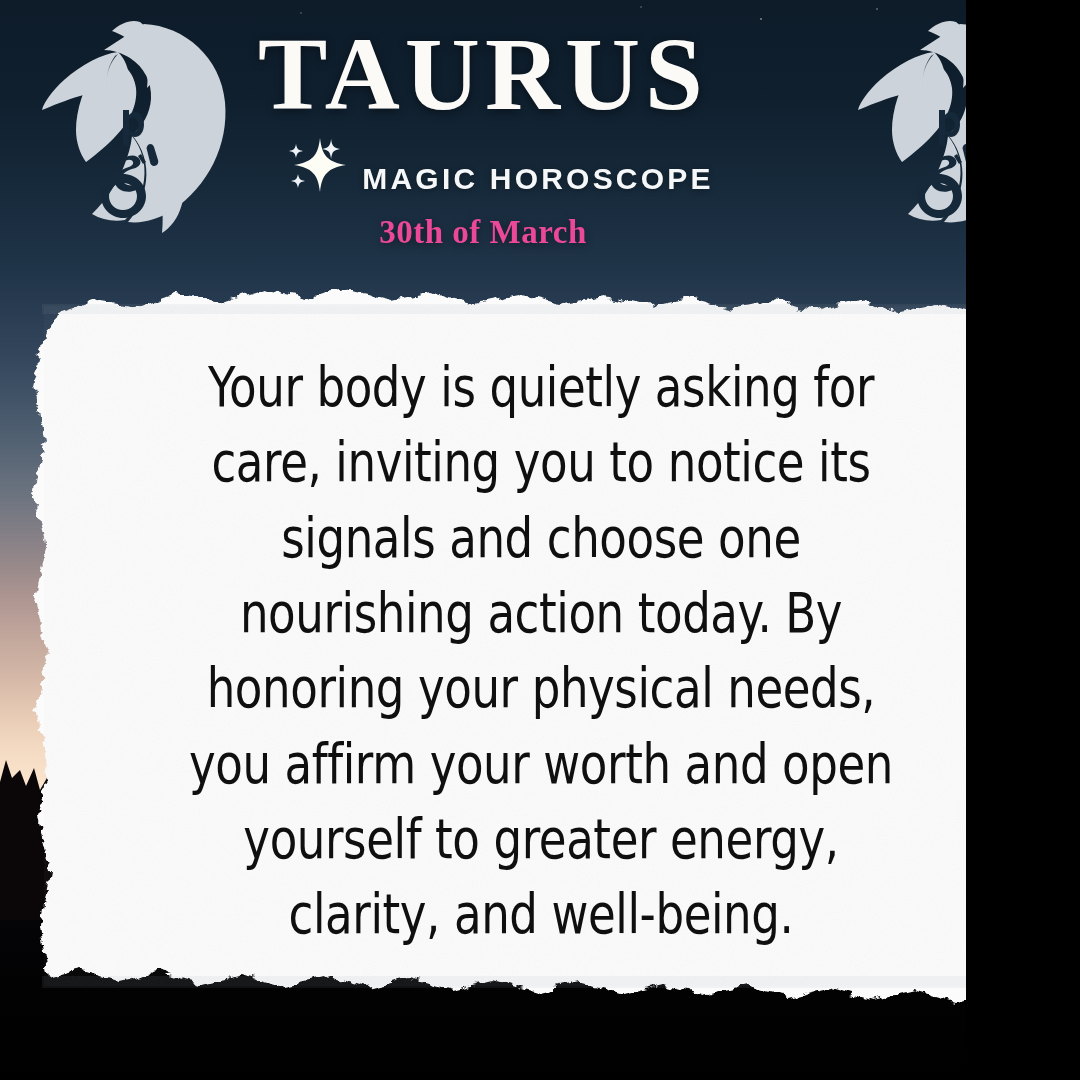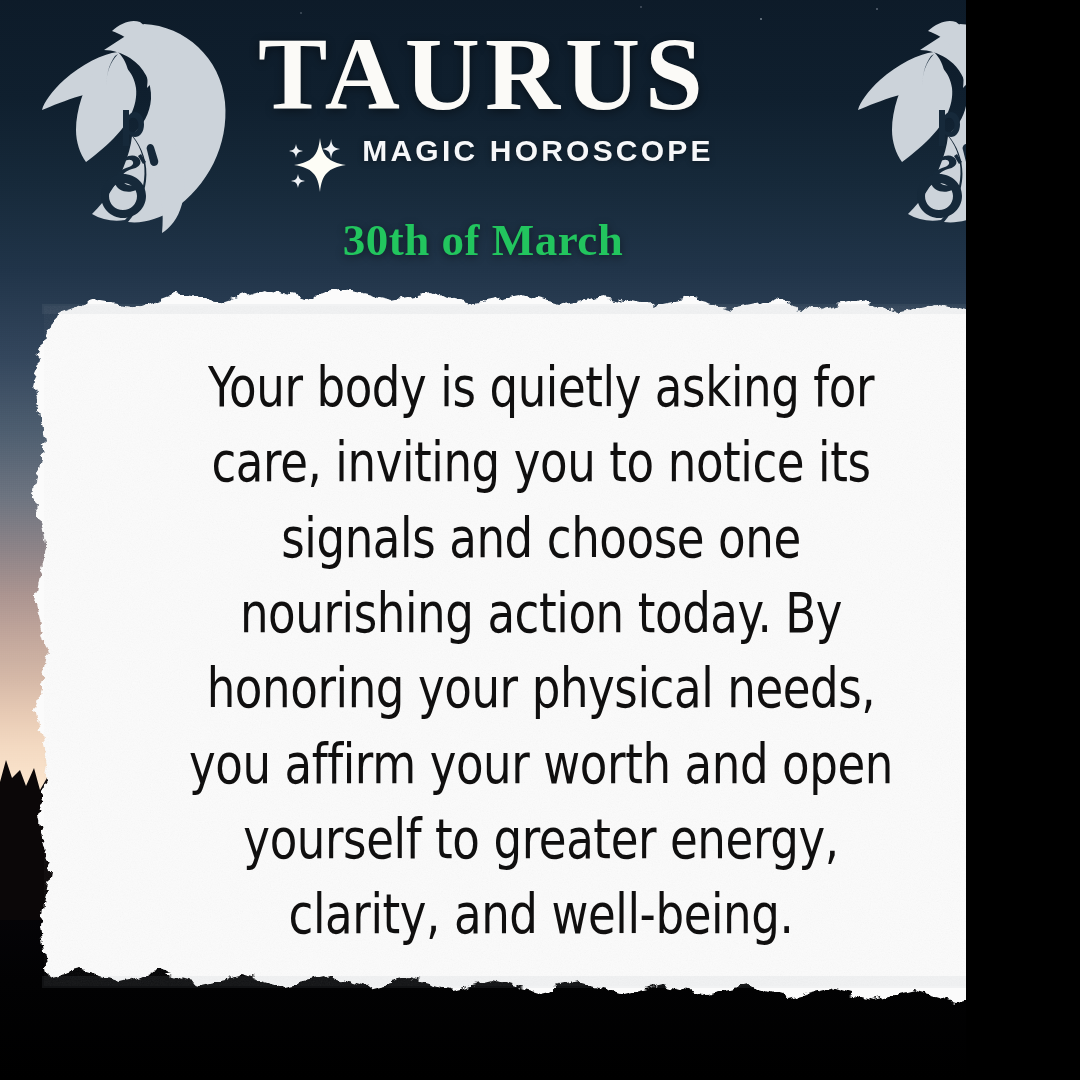--- a/index.html
+++ b/index.html
@@ -112,21 +112,21 @@
     line-height: 1;
     letter-spacing: 5px;
     color: #fbfaf7;
     margin: 0;
     padding-top: 22px;
     text-shadow: 0 2px 10px rgba(0,0,0,.45);
   }
   .subtitle-row {
     position: relative;
     display: flex;
-    align-items: flex-start;
+    align-items: flex-end;
     justify-content: center;
     gap: 14px;
     margin-top: 8px;
     padding-left: 26px;
   }
   .sparkle-wrap {
     width: 74px;
     height: 62px;
     flex: 0 0 auto;
     position: relative;
@@ -136,23 +136,23 @@
     font-family: "Liberation Sans", sans-serif;
     font-weight: 700;
     font-size: 30px;
     letter-spacing: 3.2px;
     color: #f6f7f9;
     text-shadow: 0 1px 6px rgba(0,0,0,.4);
   }
   .date-line {
     font-family: "Liberation Serif", "DejaVu Serif", serif;
     font-weight: 700;
-    font-size: 45px;
+    font-size: 33px;
     letter-spacing: .5px;
-    color: #22c55e;
+    color: #ec4899;
     margin-top: 18px;
     text-shadow: 0 2px 9px rgba(0,0,0,.45);
   }
 
   
   .paper-shell {
     position: absolute;
     left: 26px;
     top: 276px;
     width: 1030px;

